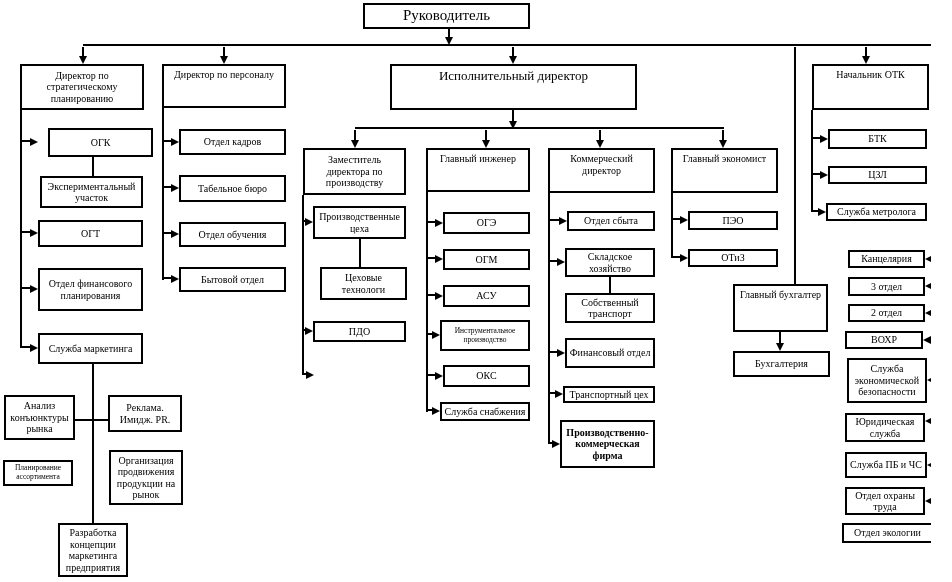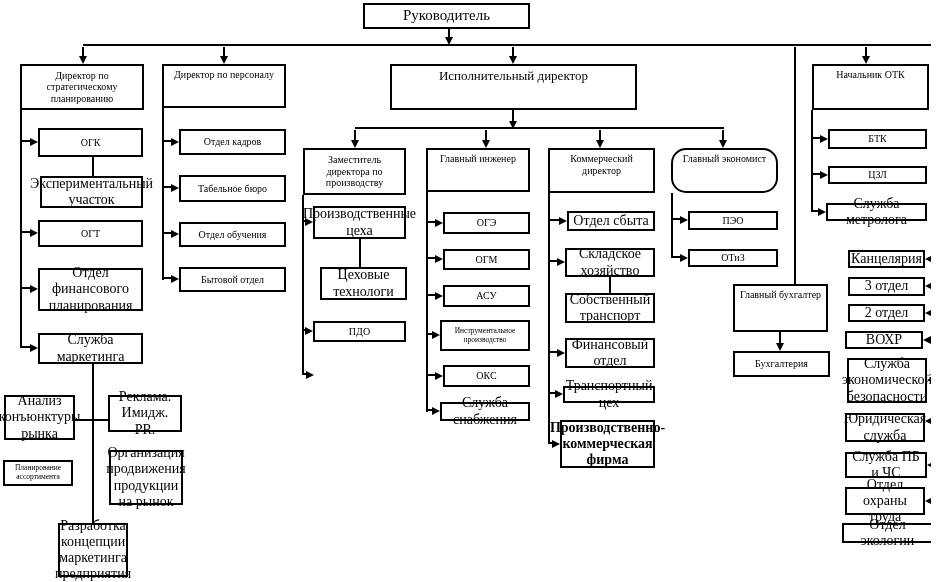--- a/index.html
+++ b/index.html
@@ -10,21 +10,21 @@
   }
   .node{
     position:absolute;box-sizing:border-box;border:2px solid #000;background:#fff;
     display:flex;align-items:center;justify-content:center;text-align:center;
     line-height:1.15;padding:1px 2px;
   }
   .node.vtop{align-items:flex-start;padding-top:3px;}
   .node.lg{font-size:15px;}
   .node.md{font-size:13px;}
   .node.sm{font-size:10px;}
-  .node.xs{font-size:14px;align-items:center;}
+  .node.xs{font-size:10px;align-items:center;}
   .node.xxs{font-size:7.5px;}
   .node.bold{font-weight:bold;}
   .line{position:absolute;background:#000;}
   .arrow{position:absolute;width:0;height:0;}
   .arrow.down{
     border-left:4px solid transparent;border-right:4px solid transparent;
     border-top:8px solid #000;transform:translate(-50%,-100%);
   }
   .arrow.right{
     border-top:4px solid transparent;border-bottom:4px solid transparent;
@@ -166,24 +166,24 @@
     </div>
     <div class="node sm" style="left: 303px; top: 148px; width: 103px; height: 47px;">
       <span>Заместитель директора по производству</span>
     </div>
     <div class="node sm vtop" style="left: 426px; top: 148px; width: 104px; height: 44px;">
       <span>Главный инженер</span>
     </div>
     <div class="node sm vtop" style="left: 548px; top: 148px; width: 107px; height: 45px;">
       <span>Коммерческий директор</span>
     </div>
-    <div class="node sm vtop" style="left: 671px; top: 148px; width: 107px; height: 45px; border-radius: 15px;">
+    <div class="node sm vtop" style="left: 671px; top: 148px; width: 107px; height: 45px;">
       <span>Главный экономист</span>
     </div>
-    <div class="node sm" style="left: 38px; top: 128px; width: 105px; height: 29px;">
+    <div class="node sm" style="left: 48px; top: 128px; width: 105px; height: 29px;">
       <span>ОГК</span>
     </div>
     <div class="node xs" style="left: 40px; top: 176px; width: 103px; height: 32px;">
       <span>Экспериментальный участок</span>
     </div>
     <div class="node sm" style="left: 38px; top: 220px; width: 105px; height: 27px;">
       <span>ОГТ</span>
     </div>
     <div class="node xs" style="left: 38px; top: 268px; width: 105px; height: 43px;">
       <span>Отдел финансового планирования</span>

